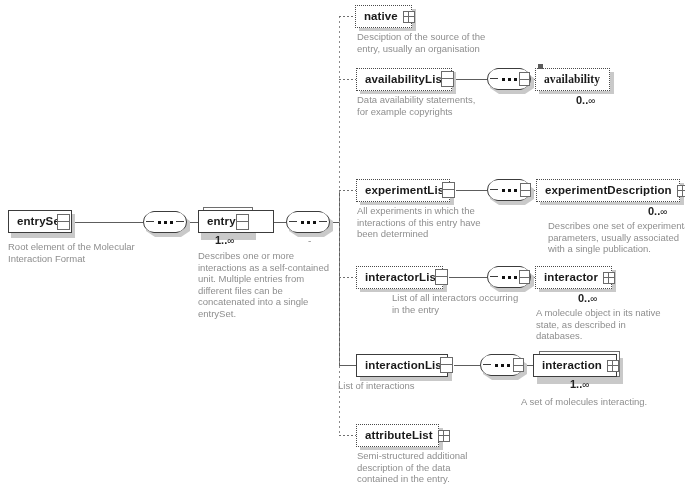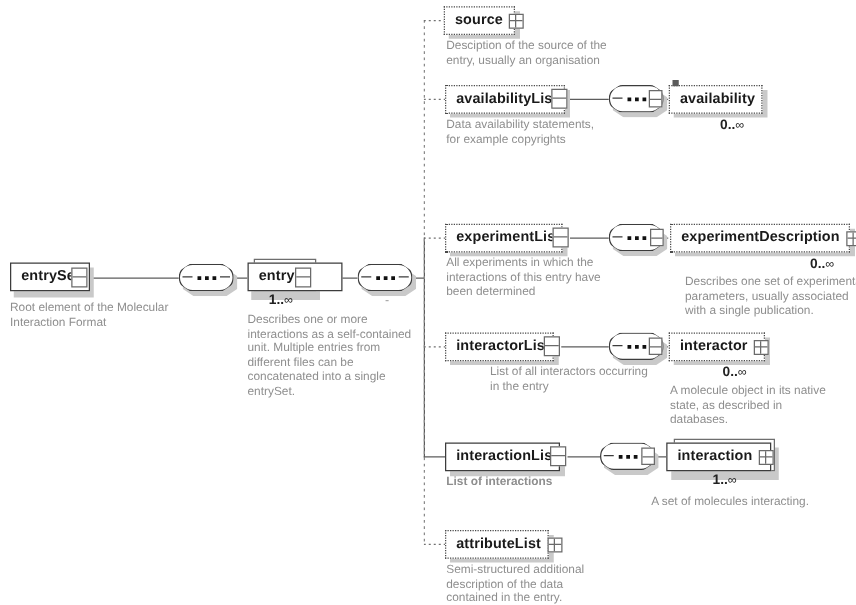--- a/index.html
+++ b/index.html
@@ -288,21 +288,21 @@
     <div class="seq-dots">
         <i></i>
         <i></i>
         <i></i>
       </div>
   </div>
   <div class="tiny-dash" style="left:308px; top:235px;">-</div>
 
   <div class="shadow" style="left:359px; top:9px; width:57px; height:22px;"></div>
   <div class="node optional" id="n-source" style="left:355px; top:5px; width:57px;">
-    <span class="label">source</span>
+    <span class="label">native</span>
     <span class="expand-icon"></span>
   </div>
   <div class="desc" style="left:357px; top:31px; width:175px;">Desciption of the source of the
 entry, usually an organisation</div>
 
   <div class="shadow" style="left:360px; top:72px; width:96px; height:22px;"></div>
   <div class="node optional" id="n-availabilityList" style="left:356px; top:68px; width:96px;">
     <span class="label">availabilityList</span>
   </div>
   <div class="port-icon" style="left:441px; top:71px;"></div>
@@ -316,21 +316,21 @@
     <div class="seq-line r"></div>
     <div class="seq-dots">
         <i></i>
         <i></i>
         <i></i>
       </div>
   </div>
   <div class="port-icon" style="left:519px; top:72px; width:11px; height:14px;"></div>
 
   <div class="shadow" style="left:539px; top:72px; width:75px; height:22px;"></div>
-  <div class="node optional" id="n-availability" style="left:535px; top:68px; width:75px;">
+  <div class="node optional" id="n-availability" style="left:535px; top:68px; width:75px;font-family:Liberation Serif, serif;">
     <span class="label">availability</span>
   </div>
   <div class="sq-marker" style="left:538px; top:64px;"></div>
   <div class="card" style="left:576px; top:94px;">
     <span>0..</span><span class="inf">∞</span>
   </div>
 
   <div class="shadow" style="left:360px; top:183px; width:94px; height:22px;"></div>
   <div class="node optional" id="n-experimentList" style="left:356px; top:179px; width:94px;">
     <span class="label">experimentList</span>
@@ -396,21 +396,21 @@
   </div>
   <div class="desc" style="left:536px; top:307px; width:152px;">A molecule object in its native
 state, as described in
 databases.</div>
 
   <div class="shadow" style="left:360px; top:358px; width:92px; height:23px;"></div>
   <div class="node required" id="n-interactionList" style="left:356px; top:354px; width:92px;">
     <span class="label">interactionList</span>
   </div>
   <div class="port-icon" style="left:440px; top:357px;"></div>
-  <div class="desc" style="left:357px; top:380px; width:160px;font-weight:bold;">List of interactions</div>
+  <div class="desc" style="left:338px; top:380px; width:160px;">List of interactions</div>
 
   <div class="seq-shadow" style="left:483px; top:358px; width:44px; height:22px;"></div>
   <div class="seq" style="left:480px; top:354px;">
     <div class="seq-body"></div>
     <div class="seq-line l"></div>
     <div class="seq-line r"></div>
     <div class="seq-dots">
         <i></i>
         <i></i>
         <i></i>

